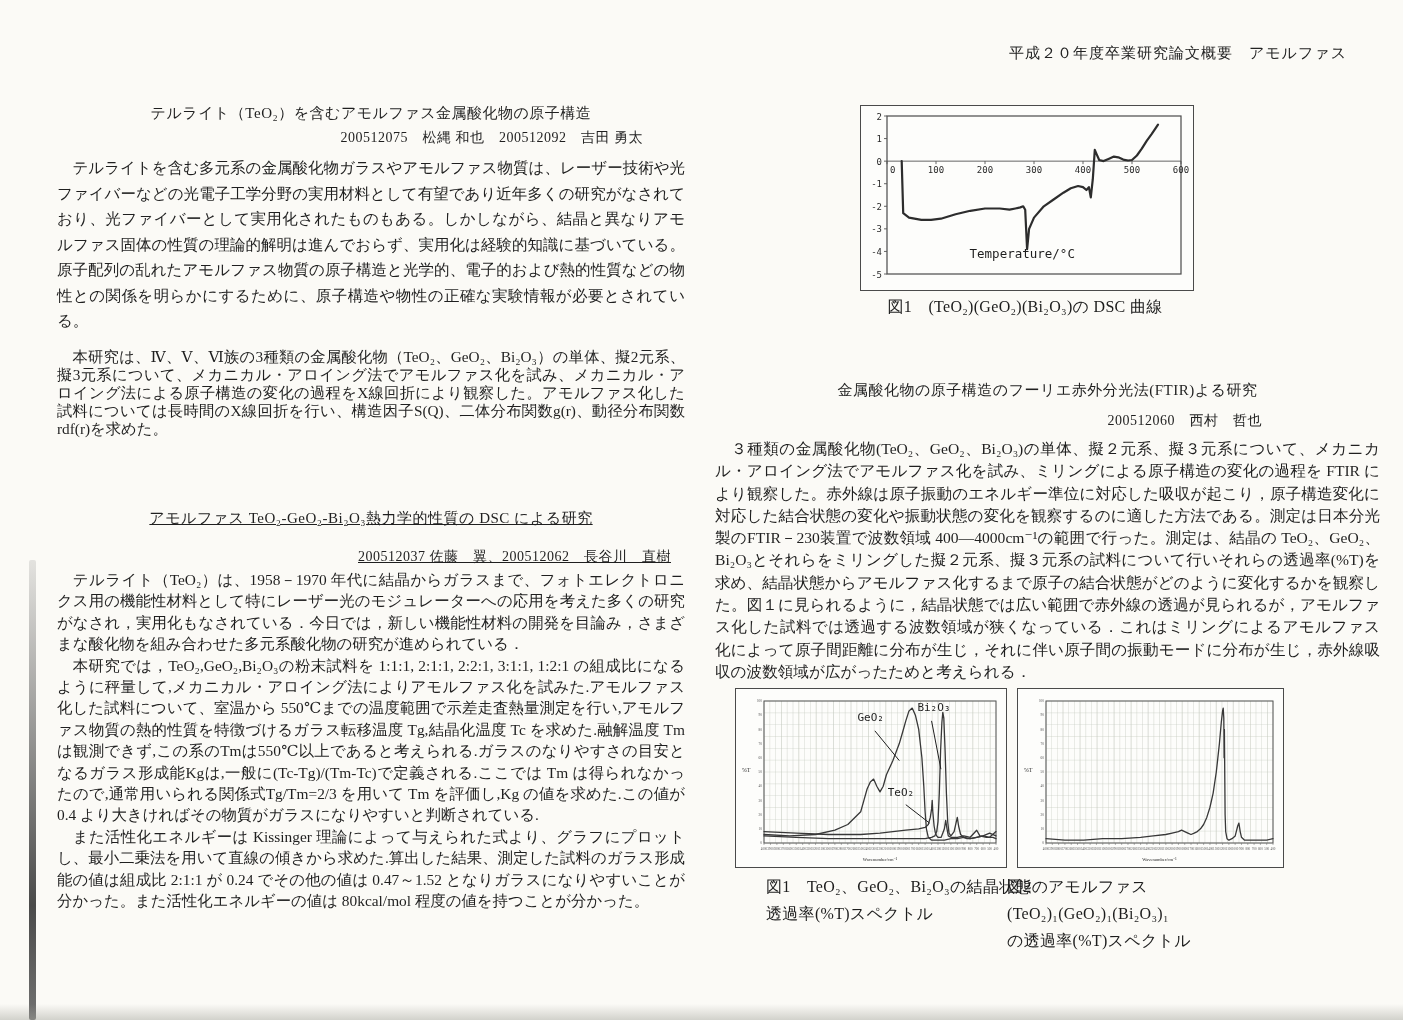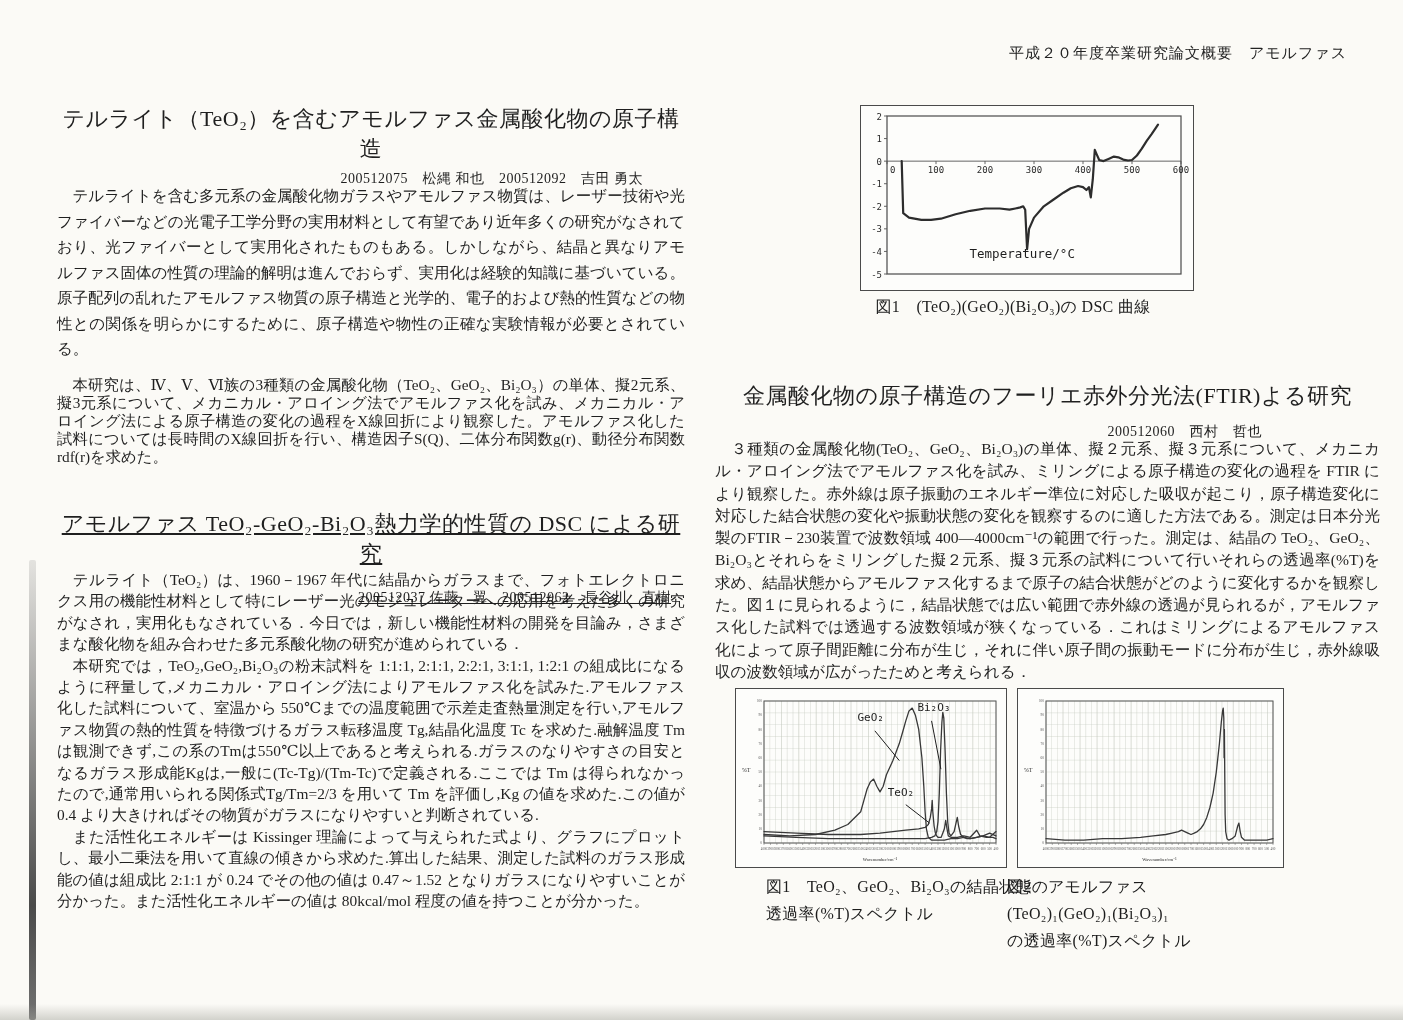--- a/index.html
+++ b/index.html
@@ -9,21 +9,21 @@
     font-family:"Liberation Serif","DejaVu Serif",serif;
     color:#1f1f1f;
   }
   .header{
     position:absolute;top:44px;right:56px;
     font-size:15px;letter-spacing:1px;color:#222;
   }
   .col{position:absolute;top:0;}
   .col-left{left:57px;width:628px;}
   .col-right{left:715px;width:665px;}
-  .title{text-align:center;font-size:22px;letter-spacing:.5px;}
+  .title{text-align:center;font-size:15px;letter-spacing:.5px;}
   .authors{font-size:14px;letter-spacing:.5px;}
   .para{text-align:justify;}
   .a1p1{font-size:15.5px;line-height:25.5px;}
   .a1p2{font-size:15.3px;line-height:18px;margin-top:14px;}
   .a1p3{font-size:15.3px;line-height:20.4px;}
   .a2p{font-size:15.4px;line-height:21.4px;}
   .a3p{font-size:15.6px;line-height:22.3px;}
   .figbox{
     position:absolute;background:#fdfdfb;
     border:1.5px solid #4a4a4a;
@@ -48,32 +48,32 @@
 
 <div class="header">平成２０年度卒業研究論文概要　アモルファス</div>
 
 <div class="col col-left">
 
   <div style="position:absolute;top:104px;width:100%;">
     <div class="title">テルライト（TeO₂）を含むアモルファス金属酸化物の原子構造</div>
     <div class="authors" style="text-align:right;padding-right:42px;margin-top:6px;">200512075　松縄 和也　200512092　吉田 勇太</div>
   </div>
 
-  <div style="position:absolute;top:183px;width:100%;">
+  <div style="position:absolute;top:155px;width:100%;">
     <div class="para a1p1">　テルライトを含む多元系の金属酸化物ガラスやアモルファス物質は、レーザー技術や光ファイバーなどの光電子工学分野の実用材料として有望であり近年多くの研究がなされており、光ファイバーとして実用化されたものもある。しかしながら、結晶と異なりアモルファス固体の性質の理論的解明は進んでおらず、実用化は経験的知識に基づいている。原子配列の乱れたアモルファス物質の原子構造と光学的、電子的および熱的性質などの物性との関係を明らかにするために、原子構造や物性の正確な実験情報が必要とされている。</div>
     <div class="para a1p2">　本研究は、Ⅳ、Ⅴ、Ⅵ族の3種類の金属酸化物（TeO₂、GeO₂、Bi₂O₃）の単体、擬2元系、擬3元系について、メカニカル・アロイング法でアモルファス化を試み、メカニカル・アロイング法による原子構造の変化の過程をX線回折により観察した。アモルファス化した試料については長時間のX線回折を行い、構造因子S(Q)、二体分布関数g(r)、動径分布関数rdf(r)を求めた。</div>
   </div>
 
   <div style="position:absolute;top:509px;width:100%;text-decoration:underline;">
     <div class="title">アモルファス TeO₂-GeO₂-Bi₂O₃熱力学的性質の DSC による研究</div>
     <div class="authors" style="text-align:right;padding-right:14px;margin-top:20px;">200512037 佐藤　翼、200512062　長谷川　直樹</div>
   </div>
 
   <div style="position:absolute;top:569px;width:100%;">
-    <div class="para a2p">　テルライト（TeO₂）は、1960－1967 年代に結晶からガラスまで、フォトエレクトロニクス用の機能性材料として特にレーザー光のモジュレーターへの応用を考えた多くの研究がなされ，実用化もなされている．今日では，新しい機能性材料の開発を目論み，さまざまな酸化物を組み合わせた多元系酸化物の研究が進められている．</div>
+    <div class="para a2p">　テルライト（TeO₂）は、1958－1970 年代に結晶からガラスまで、フォトエレクトロニクス用の機能性材料として特にレーザー光のモジュレーターへの応用を考えた多くの研究がなされ，実用化もなされている．今日では，新しい機能性材料の開発を目論み，さまざまな酸化物を組み合わせた多元系酸化物の研究が進められている．</div>
     <div class="para a2p">　本研究では，TeO₂,GeO₂,Bi₂O₃の粉末試料を 1:1:1, 2:1:1, 2:2:1, 3:1:1, 1:2:1 の組成比になるように秤量して,メカニカル・アロイング法によりアモルファス化を試みた.アモルファス化した試料について、室温から 550℃までの温度範囲で示差走査熱量測定を行い,アモルファス物質の熱的性質を特徴づけるガラス転移温度 Tg,結晶化温度 Tc を求めた.融解温度 Tm は観測できず,この系のTmは550℃以上であると考えられる.ガラスのなりやすさの目安となるガラス形成能Kgは,一般に(Tc-Tg)/(Tm-Tc)で定義される.ここでは Tm は得られなかったので,通常用いられる関係式Tg/Tm=2/3 を用いて Tm を評価し,Kg の値を求めた.この値が 0.4 より大きければその物質がガラスになりやすいと判断されている.</div>
     <div class="para a2p">　また活性化エネルギーは Kissinger 理論によって与えられた式より、グラフにプロットし、最小二乗法を用いて直線の傾きから求めた.算出した結果、測定した試料のガラス形成能の値は組成比 2:1:1 が 0.24 でその他の値は 0.47～1.52 となりガラスになりやすいことが分かった。また活性化エネルギーの値は 80kcal/mol 程度の値を持つことが分かった。</div>
   </div>
 
 </div>
 
 <div class="col col-right">
 
   <div class="figbox" style="left:145px;top:105px;width:332px;height:184px;">
     <svg width="332" height="184">
@@ -106,21 +106,21 @@
         <line x1="23" y1="122.85714285714286" x2="26" y2="122.85714285714286" stroke="#555" stroke-width="0.9"></line>
         <text x="21" y="126.35714285714286" font-size="9" text-anchor="end" fill="#2a2a2a" font-family="&quot;DejaVu Sans Mono&quot;,monospace">-3</text>
         <line x1="23" y1="145.42857142857142" x2="26" y2="145.42857142857142" stroke="#555" stroke-width="0.9"></line>
         <text x="21" y="148.92857142857142" font-size="9" text-anchor="end" fill="#2a2a2a" font-family="&quot;DejaVu Sans Mono&quot;,monospace">-4</text>
         <line x1="23" y1="168" x2="26" y2="168" stroke="#555" stroke-width="0.9"></line>
         <text x="21" y="171.5" font-size="9" text-anchor="end" fill="#2a2a2a" font-family="&quot;DejaVu Sans Mono&quot;,monospace">-5</text>
         <polyline points="40.7,55.1 42.2,107.1 48.0,111.6 60.3,113.8 70.1,113.8 79.9,112.7 94.6,108.2 109.3,104.8 124.0,102.5 138.7,102.5 148.5,103.7 154.4,102.5 159.3,101.4 162.2,100.3 164.2,103.7 166.1,143.2 168.1,122.9 173.0,111.6 182.8,100.3 192.6,93.5 202.4,86.7 209.8,82.2 217.1,80.0 222.0,81.1 225.4,84.0 227.9,81.1 229.8,91.3 231.8,73.2 233.8,43.9 235.7,48.4 238.2,54.0 242.6,55.1 247.5,52.9 252.9,50.6 257.3,51.3 262.2,53.6 267.1,54.5 271.0,54.0 275.9,49.5 280.8,42.7 285.7,34.8 290.6,28.1 294.5,22.4 297.0,18.6" fill="none" stroke="#2d2d2d" stroke-width="2.2" stroke-linejoin="round" stroke-linecap="round"></polyline>
         <text x="161.24" y="152.20000000000002" font-size="12.5" text-anchor="middle" font-family="&quot;DejaVu Sans Mono&quot;,monospace" fill="#1e1e1e">Temperature/°C</text>
       </svg>
   </div>
-  <div class="caption caption-center" style="position:absolute;left:118px;top:297px;width:360px;">図1　(TeO₂)(GeO₂)(Bi₂O₃)の DSC 曲線</div>
+  <div class="caption caption-center" style="position:absolute;left:130px;top:297px;width:360px;">図1　(TeO₂)(GeO₂)(Bi₂O₃)の DSC 曲線</div>
 
   <div style="position:absolute;top:381px;width:100%;">
     <div class="title">金属酸化物の原子構造のフーリエ赤外分光法(FTIR)よる研究</div>
     <div class="authors" style="text-align:right;padding-right:118px;margin-top:12px;">200512060　西村　哲也</div>
   </div>
 
   <div style="position:absolute;top:438px;width:100%;">
     <div class="para a3p">　３種類の金属酸化物(TeO₂、GeO₂、Bi₂O₃)の単体、擬２元系、擬３元系について、メカニカル・アロイング法でアモルファス化を試み、ミリングによる原子構造の変化の過程を FTIR により観察した。赤外線は原子振動のエネルギー準位に対応した吸収が起こり，原子構造変化に対応した結合状態の変化や振動状態の変化を観察するのに適した方法である。測定は日本分光製のFTIR－230装置で波数領域 400—4000cm⁻¹の範囲で行った。測定は、結晶の TeO₂、GeO₂、Bi₂O₃とそれらをミリングした擬２元系、擬３元系の試料について行いそれらの透過率(%T)を求め、結晶状態からアモルファス化するまで原子の結合状態がどのように変化するかを観察した。図１に見られるように，結晶状態では広い範囲で赤外線の透過が見られるが，アモルファス化した試料では透過する波数領域が狭くなっている．これはミリングによるアモルファス化によって原子間距離に分布が生じ，それに伴い原子間の振動モードに分布が生じ，赤外線吸収の波数領域が広がったためと考えられる．</div>
   </div>
 

